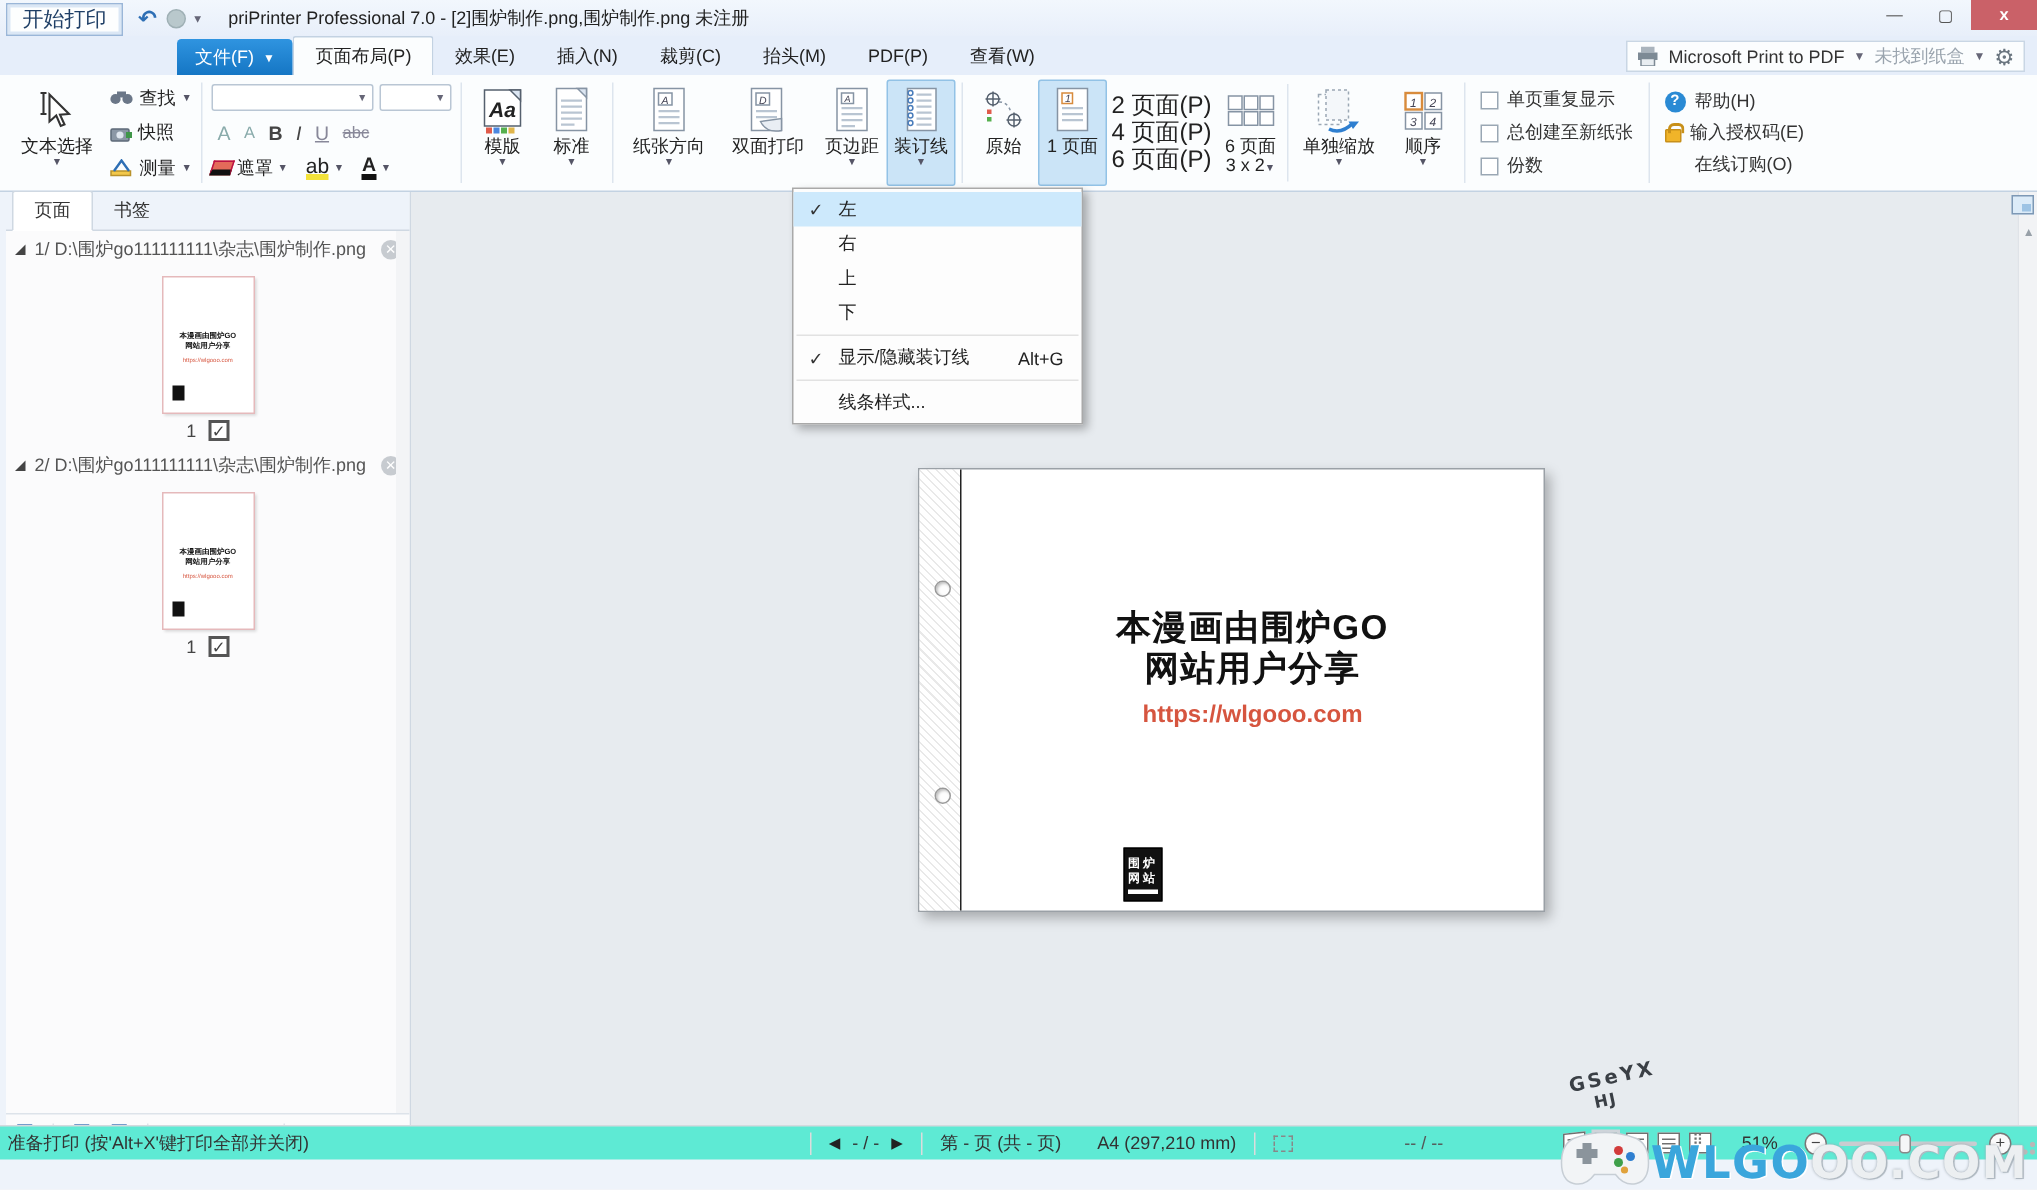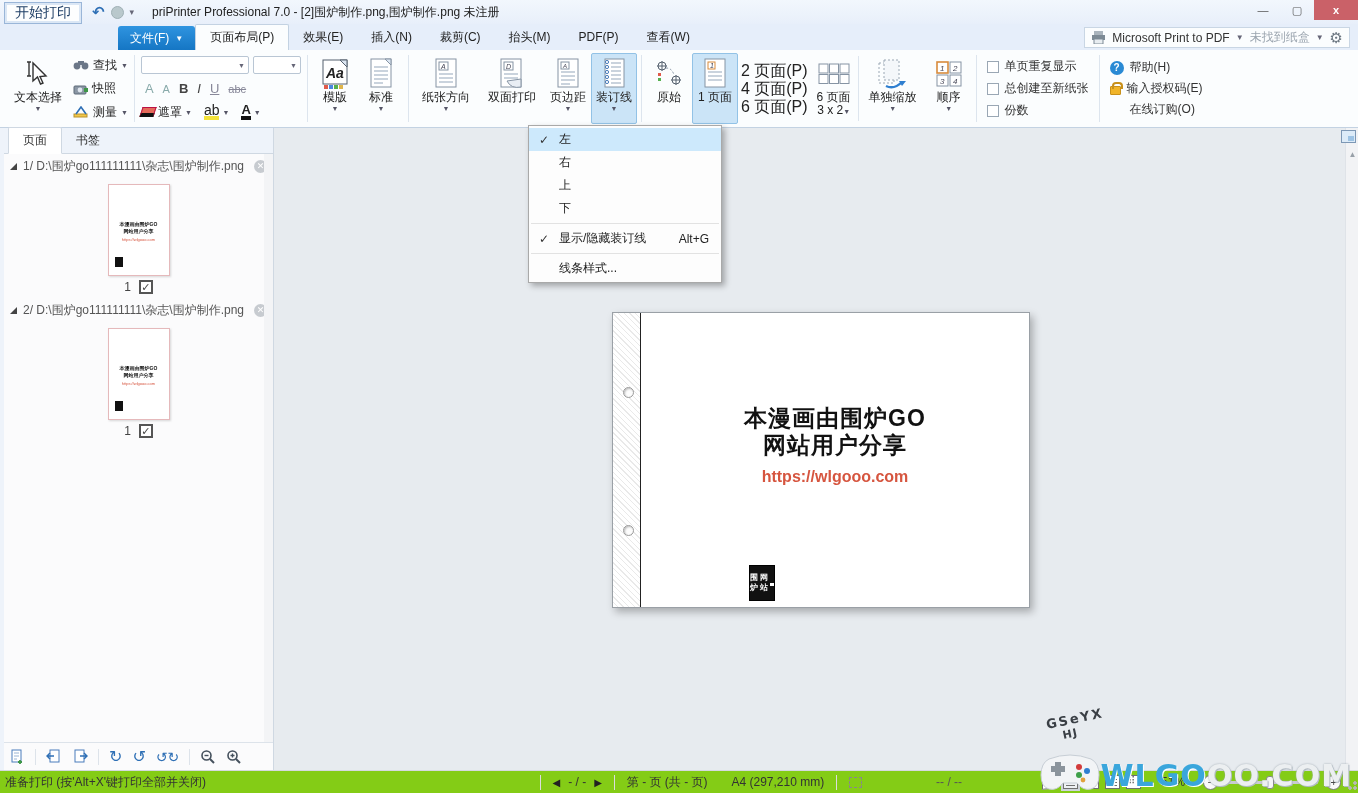--- a/index.html
+++ b/index.html
@@ -126,32 +126,32 @@
     border:1px solid #9aa0a6; box-shadow:3px 4px 8px rgba(0,0,0,.28); }
   .bindstrip { position:absolute; left:0; top:0; width:28px; height:100%;
     background:repeating-linear-gradient(45deg,#ffffff 0 3px,#e9e9e9 3px 4px); border-right:1px solid #222; }
   .hole { position:absolute; left:10px; width:11px; height:11px; border-radius:50%; background:#fdfdfd;
     border:1px solid #9a9a9a; box-shadow:inset 1px 1px 2px rgba(0,0,0,.25); }
   .hole.h1 { top:74px; } .hole.h2 { top:212px; }
   .pgtext { position:absolute; left:28px; right:0; top:92px; text-align:center; }
   .pgtext .l1,.pgtext .l2 { font-size:23px; font-weight:bold; color:#111; line-height:27px; letter-spacing:1px; }
   .pgtext .url { margin-top:9px; font-size:16px; font-weight:bold; color:#d6553f; }
   .pglogo { position:absolute; left:136px; top:252px; width:26px; height:36px; background:#111;
-    display:flex; flex-direction:row; align-items:center; justify-content:center; border:1px solid #000; }
+    display:flex; flex-direction:column; align-items:center; justify-content:center; border:1px solid #000; }
   .pglogo .lg { color:#fff; font-size:8px; font-weight:bold; line-height:10px; letter-spacing:2px; }
   .pglogo .lgbar { width:20px; height:3px; background:#fff; margin-top:2px; }
 
   
   .vscroll { position:absolute; right:0; top:128px; width:13px; height:642px; background:#f2f3f5; border-left:1px solid #dfe3e8; }
   .vscroll .up { position:absolute; top:22px; left:0; width:13px; text-align:center; color:#98a0a8; font-size:8px; }
   .panel-ico { position:absolute; right:2px; top:2px; width:15px; height:13px; border:1px solid #7d98b5; background:#dcebf8; }
   .panel-ico:after { content:""; position:absolute; right:1px; bottom:1px; width:6px; height:5px; background:#9dc3e4; }
 
   
-  .statusbar { position:absolute; left:0; top:770px; width:100%; height:23px; background:#84cc16;
+  .statusbar { position:absolute; left:0; top:750px; width:100%; height:23px; background:#5eead4;
     border-top:1px solid #d5d9de; display:flex; align-items:center; color:#333; }
   .sb-ready { padding-left:5px; width:595px; }
   .sb-sep { width:1px; height:15px; background:#dcdcdc; }
   .sb-item { padding:0 12px; display:flex; align-items:center; gap:8px; white-space:nowrap; }
   .sb-nav { font-size:10px; color:#222; }
   .sb-selico { width:13px; height:11px; border:1px dashed #888; }
   .sb-fraction { color:#555; }
   .viewicons { display:flex; align-items:center; gap:6px; padding:0 8px; }
   .vico { width:15px; height:14px; border:1px solid #707070; background:#fff; position:relative; }
   .vico:before { content:""; position:absolute; left:2px; right:2px; top:3px; height:1px; background:#707070;

